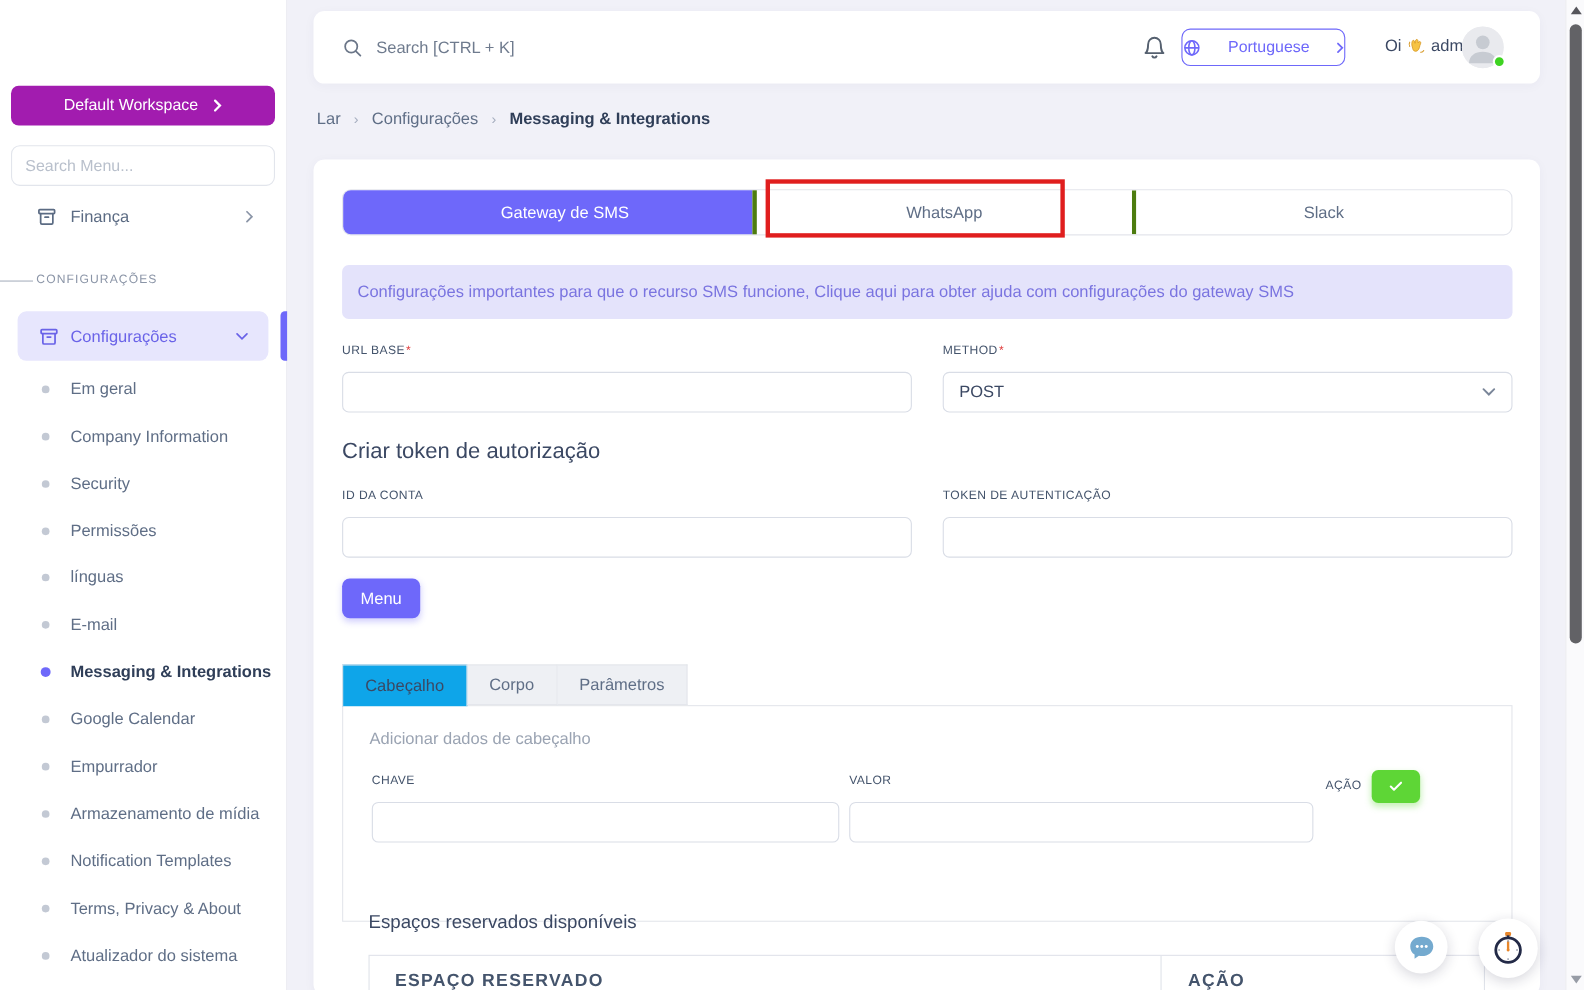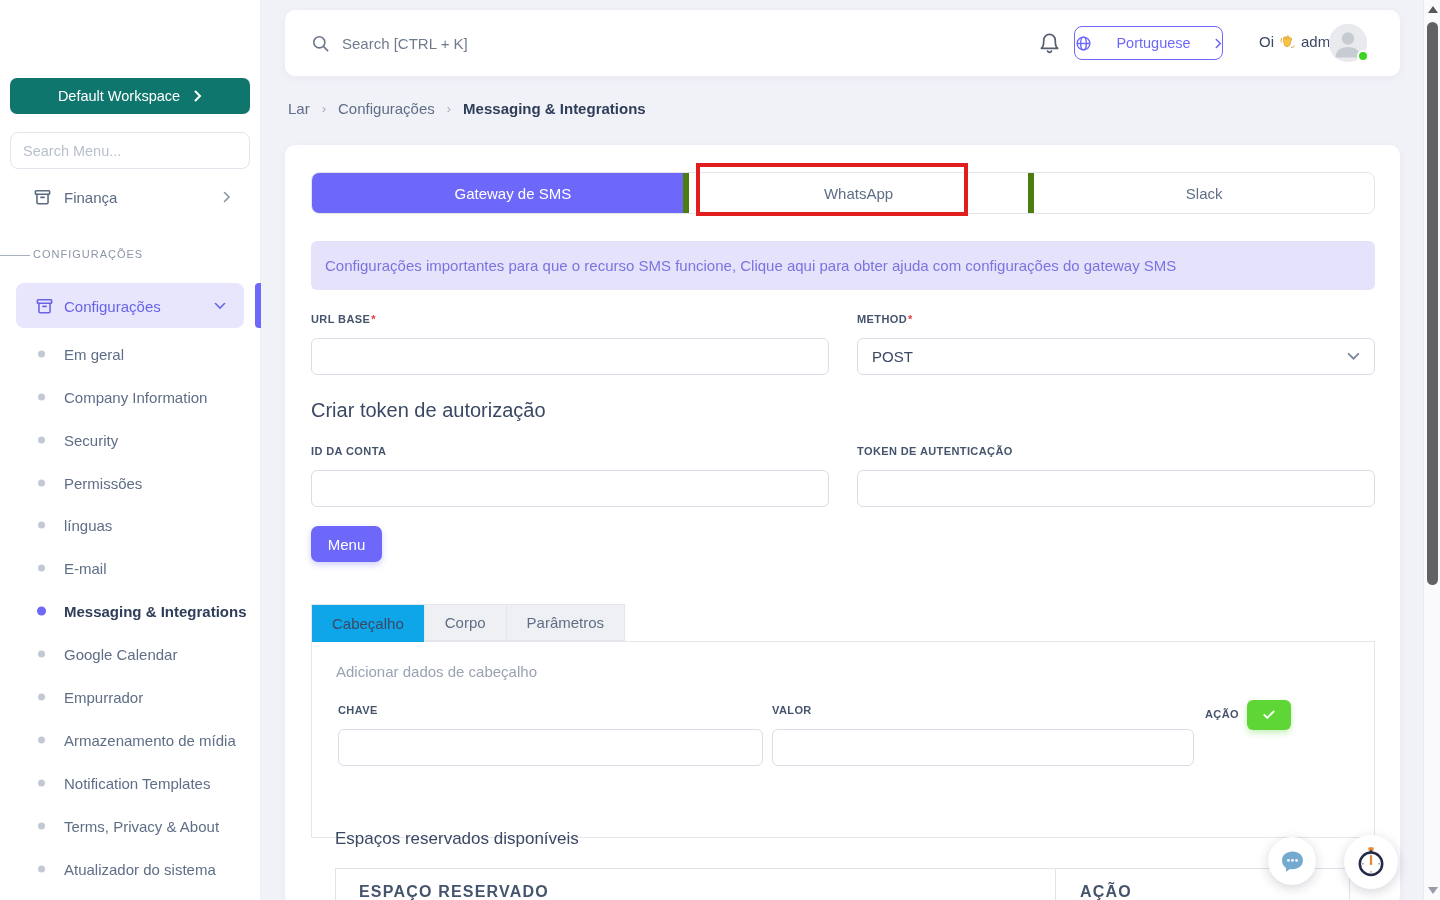--- a/index.html
+++ b/index.html
@@ -2,21 +2,21 @@
 <html><head>
 <meta charset="utf-8">
 <style>
   * { margin:0; padding:0; box-sizing:border-box; }
   html,body { width:1440px; height:900px; }
   body { font-family:"Liberation Sans", sans-serif; background:#f1f1f8; overflow:hidden; }
   #stage { position:relative; width:1440px; height:900px; background:#f1f1f8; overflow:hidden; }
 
   
   .sidebar { position:absolute; left:0; top:0; width:261px; height:900px; background:#ffffff; border-right:1px solid #ededf3; }
-  .ws-btn { position:absolute; left:10px; top:78px; width:240px; height:36px; background:#0f766e; border:none; border-radius:7px;
+  .ws-btn { position:absolute; left:10px; top:78px; width:240px; height:36px; background:#a21caf; border:none; border-radius:7px;
             color:#fff; font-size:14.5px; font-family:inherit; display:flex; align-items:center; justify-content:center; gap:14px; cursor:pointer; }
   .menu-search { position:absolute; left:10px; top:132px; width:240px; height:37px; border:1px solid #e2e5ec; border-radius:8px;
             padding:0 12px; font-size:14.5px; font-family:inherit; color:#3b4863; background:#fff; }
   .menu-search::placeholder { color:#b9c0cc; }
   .side-item { position:absolute; left:0; width:261px; height:34px; display:flex; align-items:center; cursor:pointer; }
   .side-item .lbl { font-size:15px; color:#5b6b83; }
   .side-item .icn { position:absolute; left:33px; top:50%; transform:translateY(-50%); display:flex; }
   .side-item .txt-at { position:absolute; left:64px; top:50%; transform:translateY(-50%); }
   .side-item .chev { position:absolute; right:30px; top:50%; transform:translateY(-50%); display:flex; }
   .section-hdr { position:absolute; left:0; top:248px; width:261px; height:14px; }
@@ -50,31 +50,31 @@
   .breadcrumb { position:absolute; left:288px; top:100px; display:flex; align-items:center; gap:12px; font-size:15px; }
   .breadcrumb .bc { color:#5f6e86; cursor:pointer; }
   .breadcrumb .sep { color:#a6aebf; font-size:13px; }
   .breadcrumb .cur { color:#2f3e58; font-weight:700; }
 
   
   .card { position:absolute; left:285px; top:145px; width:1115px; height:760px; background:#fff; border-radius:10px;
           box-shadow:0 2px 10px rgba(50,50,100,0.04); }
 
   .tabstrip { position:absolute; left:26px; top:27px; width:1064px; height:42px; display:flex; border:1px solid #e3e5ec; border-radius:8px; background:#fff; }
-  .tab { flex:1; display:flex; align-items:center; justify-content:center; font-size:15px; color:#5f6e86; cursor:pointer; border-left:6px solid #4d7c0f; }
+  .tab { flex:1; display:flex; align-items:center; justify-content:center; font-size:15px; color:#5f6e86; cursor:pointer; border-left:4px solid #4d7c0f; }
   .tab:first-child { border-left:none; border-radius:7px 0 0 7px;padding-left:31px; }
   .tab:last-child { border-radius:0 7px 7px 0; }
   .tab.active { background:#6e68fa; color:#fff; }
 
   .annotation { position:absolute; left:696px; top:163px; width:272px; height:53px; border:4px solid #e01e1e; pointer-events:none; z-index:50; }
 
   .banner { position:absolute; left:26px; top:96px; width:1064px; height:49px; background:#e4e3fb; border-radius:6px;
             display:flex; align-items:center; padding:0 14px; font-size:15px; color:#7a74e0; }
 
-  .flabel { position:absolute; font-size:11px; font-weight:700; letter-spacing:.4px; color:#44546c; }
+  .flabel { position:absolute; font-size:11px; font-weight:400; letter-spacing:.4px; color:#44546c; }
   .req { color:#e03a3a; margin-left:1px; }
   .tbox { position:absolute; height:37px; border:1px solid #d9dde6; border-radius:6px; background:#fff; font-size:15px; font-family:inherit;
           color:#3b4863; padding:0 12px; }
   .selectbox { position:absolute; height:37px; border:1px solid #d9dde6; border-radius:6px; background:#fff; display:flex; align-items:center;
           padding:0 14px; font-size:15px; color:#3b4863; cursor:pointer; }
   .selectbox .sel-chev { position:absolute; right:14px; display:flex; }
 
   .h-token { position:absolute; left:26px; top:254px; font-size:20px; font-weight:500; color:#3b4863; }
   .btn-criar { position:absolute; left:26px; top:381px; width:71px; height:36px; background:#6e68fa; color:#fff; border:none; border-radius:7px;
           font-size:15px; font-family:inherit; cursor:pointer; box-shadow:0 3px 6px rgba(110,104,250,.3); }

